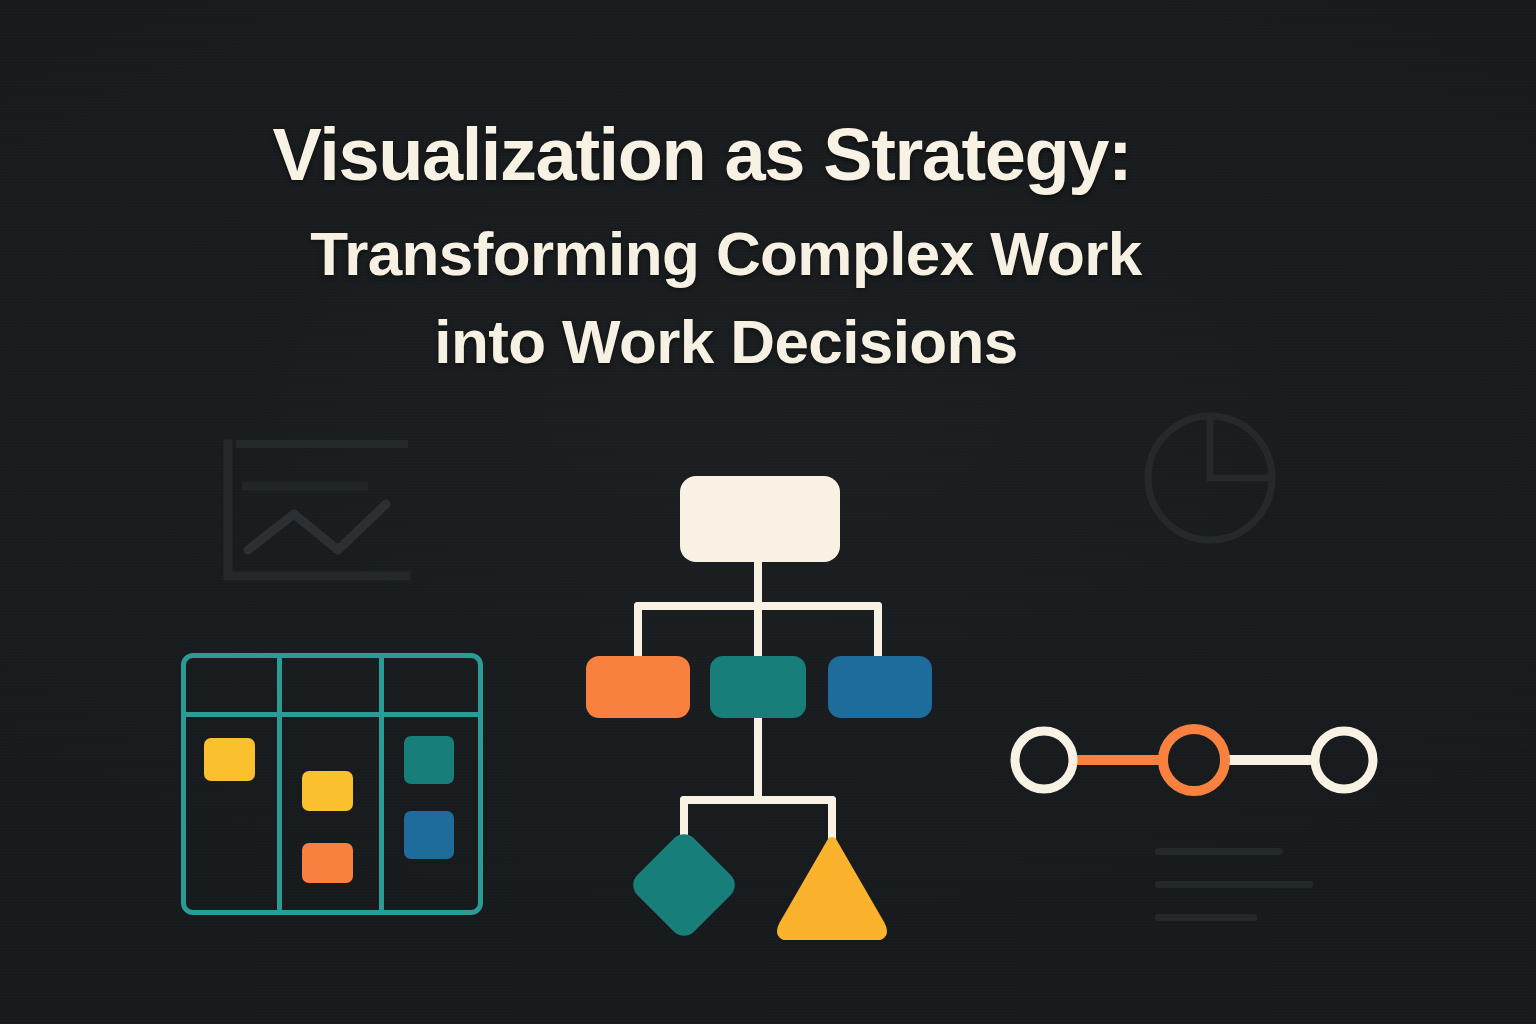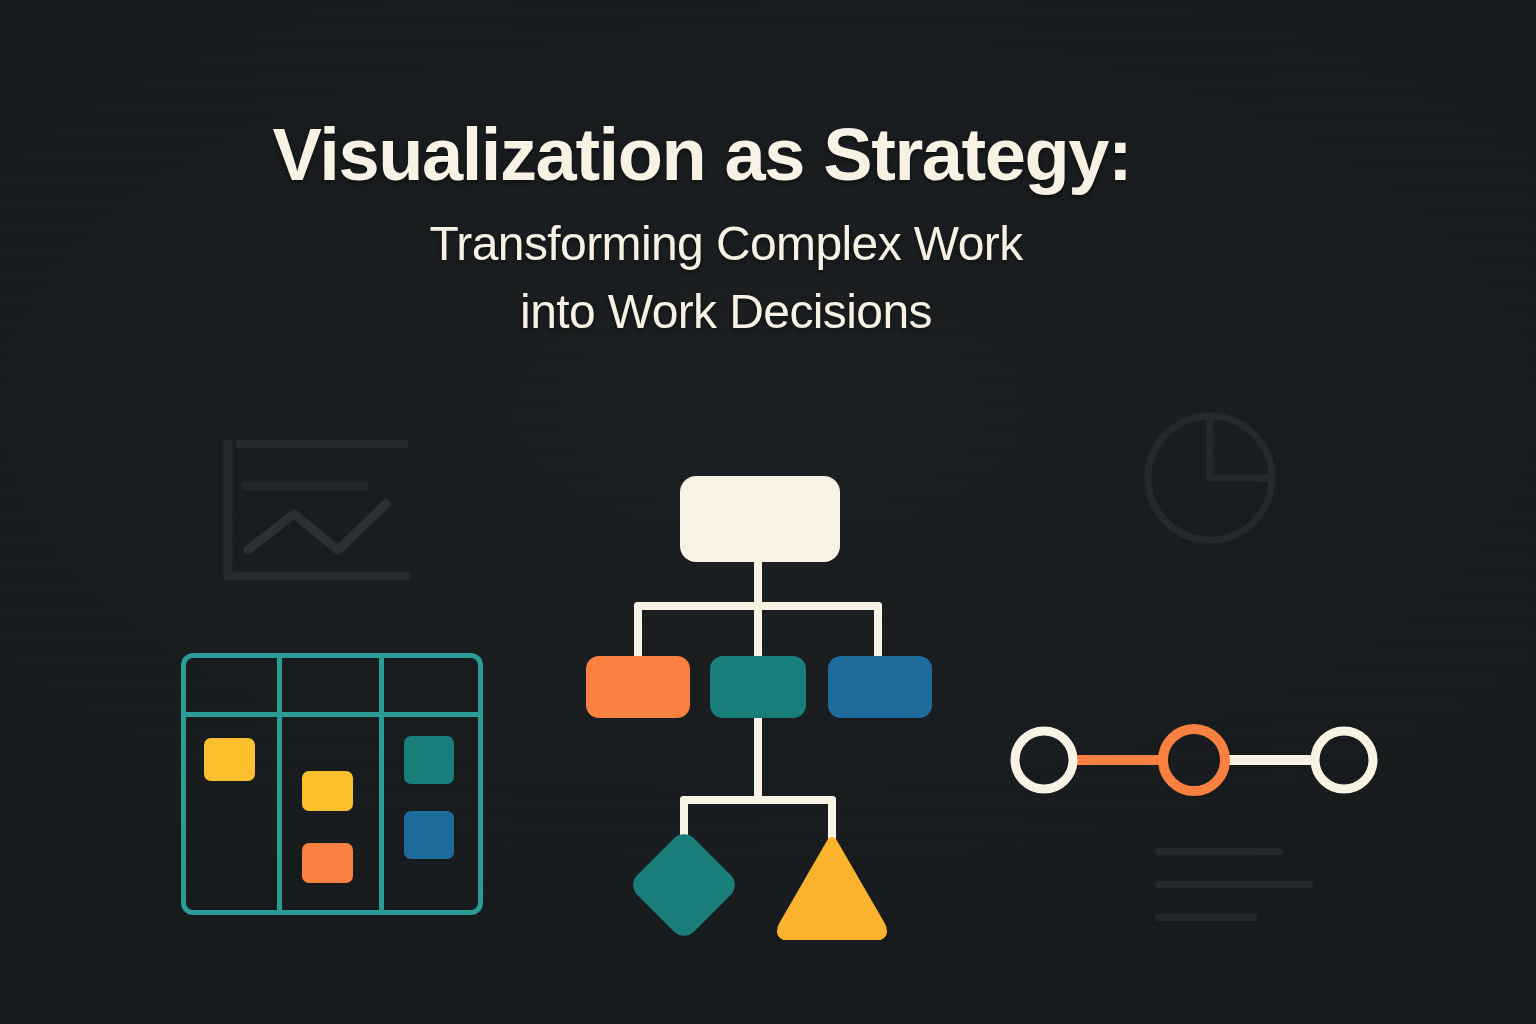--- a/index.html
+++ b/index.html
@@ -48,22 +48,22 @@
     font-size: 74px;
     font-weight: 700;
     letter-spacing: -1.4px;
     line-height: 1.0;
     color: #f8f2e4;
     text-shadow: 0 2px 5px rgba(0,0,0,0.55);
     white-space: nowrap;
   }
 
   .title-sub {
-    font-size: 48px;
-    font-weight: 400;
+    font-size: 62px;
+    font-weight: 700;
     letter-spacing: -0.6px;
     line-height: 1.42;
     color: #f7f1e3;
     margin-top: 18px;
     text-shadow: 0 2px 5px rgba(0,0,0,0.5);
     margin-left: 48px;
   }
   .title-sub .sub-line { display: block; }
 
   

